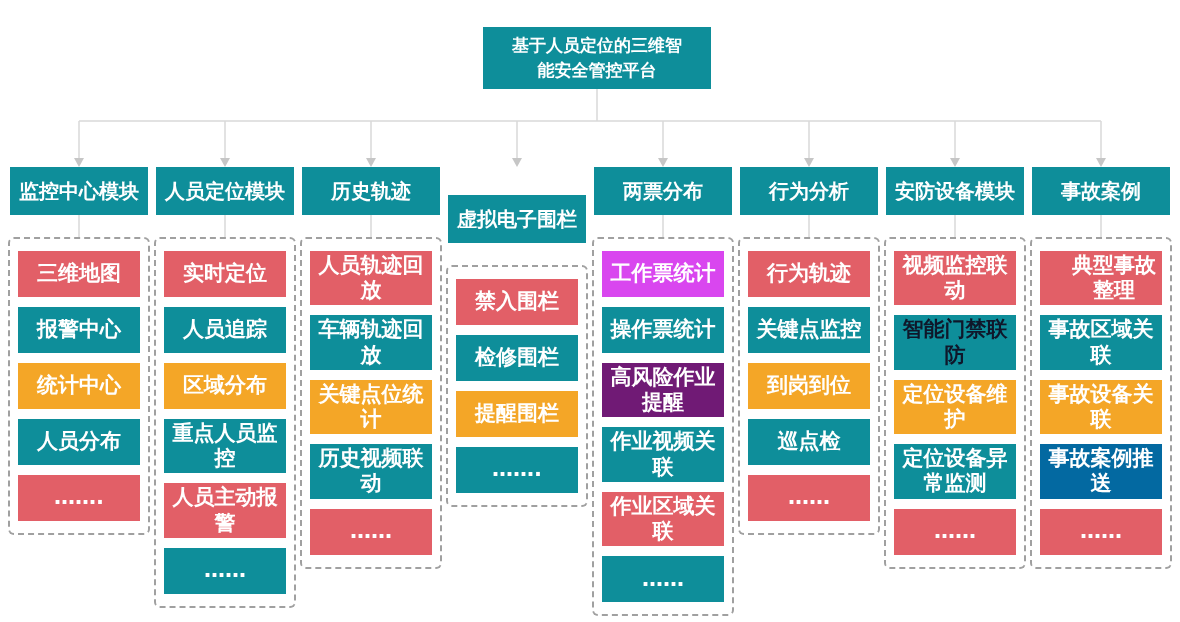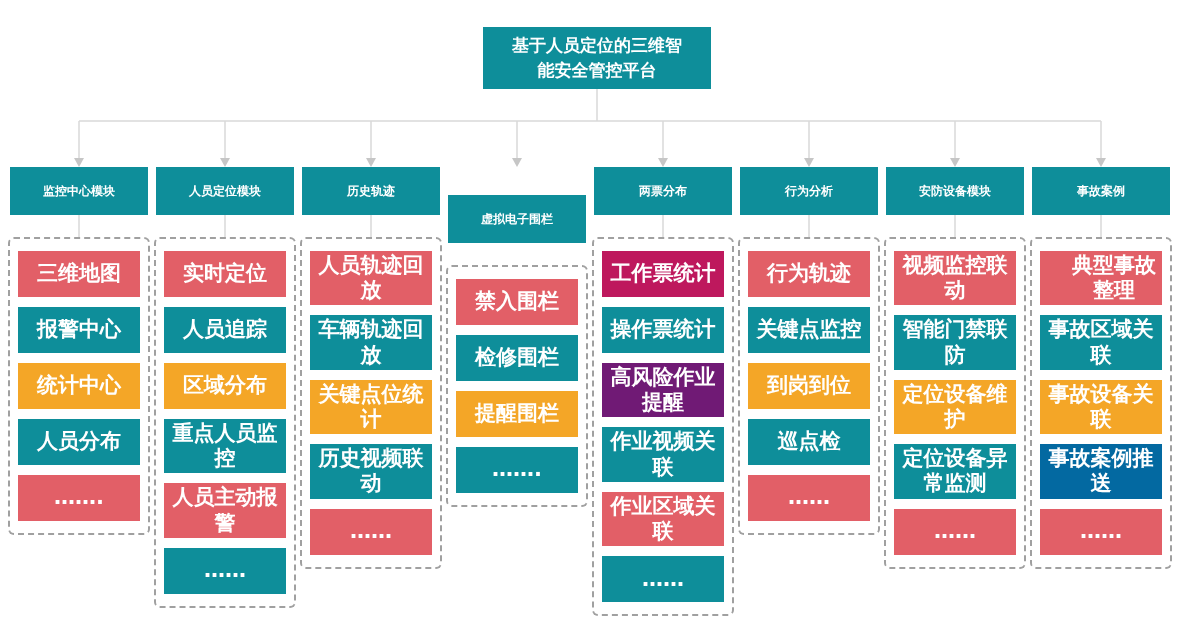--- a/index.html
+++ b/index.html
@@ -54,21 +54,21 @@
     align-items: center;
   }
   .module-header {
     width: 138px;
     height: 48px;
     display: flex;
     align-items: center;
     justify-content: center;
     text-align: center;
     color: #ffffff;
-    font-size: 12px;
+    font-size: 20px;
     font-weight: 700;
     margin-bottom: 22px;
   }
   .items-box {
     width: 142px;
     box-sizing: border-box;
     border: 2px dashed #A0A0A0;
     border-radius: 6px;
     padding: 12px 8px;
     display: flex;
@@ -160,21 +160,21 @@
         <div class="items-box" style="border-color: rgb(160, 160, 160);">
           <div class="item" style="background: rgb(226, 95, 103); color: rgb(255, 255, 255);">禁入围栏</div>
           <div class="item" style="background: rgb(14, 142, 154); color: rgb(255, 255, 255);">检修围栏</div>
           <div class="item" style="background: rgb(244, 166, 39); color: rgb(255, 255, 255);">提醒围栏</div>
           <div class="item" style="background: rgb(14, 142, 154); color: rgb(255, 255, 255);">…….</div>
         </div>
       </div>
       <div class="col">
         <div class="module-header" style="background: rgb(14, 142, 154);">两票分布</div>
         <div class="items-box" style="border-color: rgb(160, 160, 160);">
-          <div class="item" style="background: #be185d; color: rgb(255, 255, 255);">工作票统计</div>
+          <div class="item" style="background: #d946ef; color: rgb(255, 255, 255);">工作票统计</div>
           <div class="item" style="background: rgb(14, 142, 154); color: rgb(255, 255, 255);">操作票统计</div>
           <div class="item" style="background: #701a75; color: rgb(255, 255, 255);">高风险作业提醒</div>
           <div class="item" style="background: rgb(14, 142, 154); color: rgb(255, 255, 255);">作业视频关联</div>
           <div class="item" style="background: rgb(226, 95, 103); color: rgb(255, 255, 255);">作业区域关联</div>
           <div class="item" style="background: rgb(14, 142, 154); color: rgb(255, 255, 255);">……</div>
         </div>
       </div>
       <div class="col">
         <div class="module-header" style="background: rgb(14, 142, 154);">行为分析</div>
         <div class="items-box" style="border-color: rgb(160, 160, 160);">
@@ -182,21 +182,21 @@
           <div class="item" style="background: rgb(14, 142, 154); color: rgb(255, 255, 255);">关键点监控</div>
           <div class="item" style="background: rgb(244, 166, 39); color: rgb(255, 255, 255);">到岗到位</div>
           <div class="item" style="background: rgb(14, 142, 154); color: rgb(255, 255, 255);">巡点检</div>
           <div class="item" style="background: rgb(226, 95, 103); color: rgb(255, 255, 255);">……</div>
         </div>
       </div>
       <div class="col">
         <div class="module-header" style="background: rgb(14, 142, 154);">安防设备模块</div>
         <div class="items-box" style="border-color: rgb(160, 160, 160);">
           <div class="item" style="background: rgb(226, 95, 103); color: rgb(255, 255, 255);">视频监控联动</div>
-          <div class="item" style="background: rgb(14, 142, 154); color: #ffffff;">智能门禁联防</div>
+          <div class="item" style="background: rgb(14, 142, 154); color: #0f172a;">智能门禁联防</div>
           <div class="item" style="background: rgb(244, 166, 39); color: rgb(255, 255, 255);">定位设备维护</div>
           <div class="item" style="background: rgb(14, 142, 154); color: rgb(255, 255, 255);">定位设备异常监测</div>
           <div class="item" style="background: rgb(226, 95, 103); color: rgb(255, 255, 255);">……</div>
         </div>
       </div>
       <div class="col">
         <div class="module-header" style="background: rgb(14, 142, 154);">事故案例</div>
         <div class="items-box" style="border-color: rgb(160, 160, 160);">
           <div class="item" style="background: rgb(226, 95, 103); color: rgb(255, 255, 255); padding-left: 32px;">典型事故整理</div>
           <div class="item" style="background: rgb(14, 142, 154); color: rgb(255, 255, 255);">事故区域关联</div>

